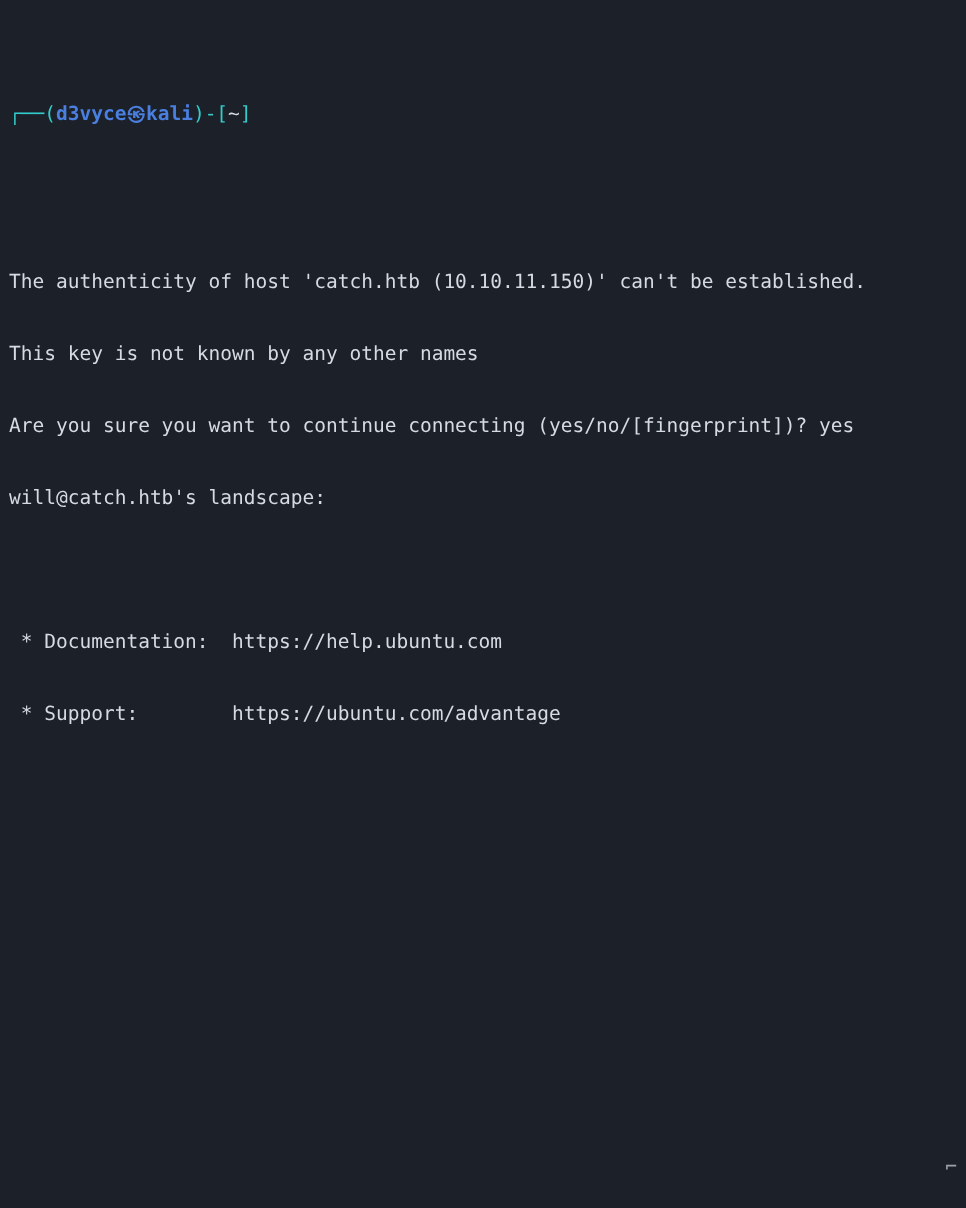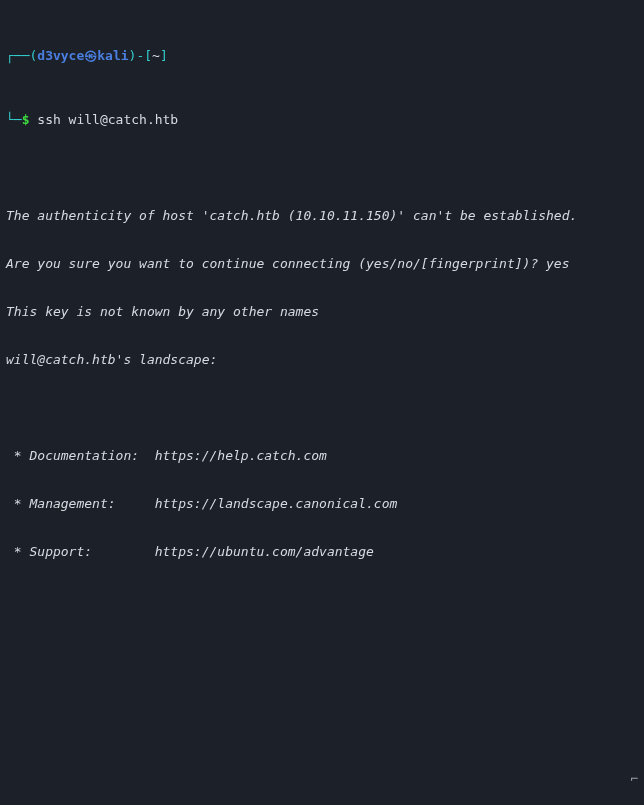--- a/index.html
+++ b/index.html
@@ -13,61 +13,59 @@
     overflow: hidden;
     font-family: "DejaVu Sans Mono", "Liberation Mono", monospace;
   }
   #terminal {
     width: 644px;
     height: 805px;
     background: #1c2028;
     color: #d6dae1;
     font-size: 13px;
     line-height: 16px;
-    padding: 0 6px 0 6px;
+    padding: 21px 6px 0 6px;
     box-sizing: border-box;
     white-space: pre-wrap;
     position: relative;
   }
   .line {
     white-space: pre-wrap;
     word-break: break-all;
     min-height: 16px;
   }
   .blank { min-height: 16px; }
   .cyan   { color: #33cccc; }
   .blue-b { color: #4a7fe0; font-weight: bold; }
   .green-b{ color: #3fdc3f; font-weight: bold; }
   .white  { color: #d6dae1; }
-  .plain  { color: #d6dae1; font-style: italic; }
+  .plain  { color: #d6dae1; }
   .caret-right {
     position: absolute;
     right: 6px;
     bottom: 18px;
     color: #9aa0aa;
     font-size: 13px;
   }
 </style>
 </head>
 <body>
 
 <div id="terminal">
 
   <div class="line"><span class="cyan">┌──(</span><span class="blue-b">d3vyce</span><span class="blue-b">㉿</span><span class="blue-b">kali</span><span class="cyan">)-[</span><span class="white">~</span><span class="cyan">]</span></div>
 
-  <div class="line"><span class="cyan">└─</span><span class="green-b">$</span><span class="white"> ssh will@catch.htb</span></div>
 
   <div>
     <div class="line plain">The authenticity of host 'catch.htb (10.10.11.150)' can't be established.</div>
+    <div class="line plain">This key is not known by any other names</div>
     <div class="line plain">Are you sure you want to continue connecting (yes/no/[fingerprint])? yes</div>
-    <div class="line plain">This key is not known by any other names</div>
     <div class="line plain">will@catch.htb's landscape:</div>
     <div class="line blank"></div>
-    <div class="line plain"> * Documentation:  https://help.catch.com</div>
-    <div class="line plain"> * Management:     https://landscape.canonical.com</div>
+    <div class="line plain"> * Documentation:  https://help.ubuntu.com</div>
     <div class="line plain"> * Support:        https://ubuntu.com/advantage</div>
     <div class="line blank"></div>
     
     
     
     
     
     
     
     

